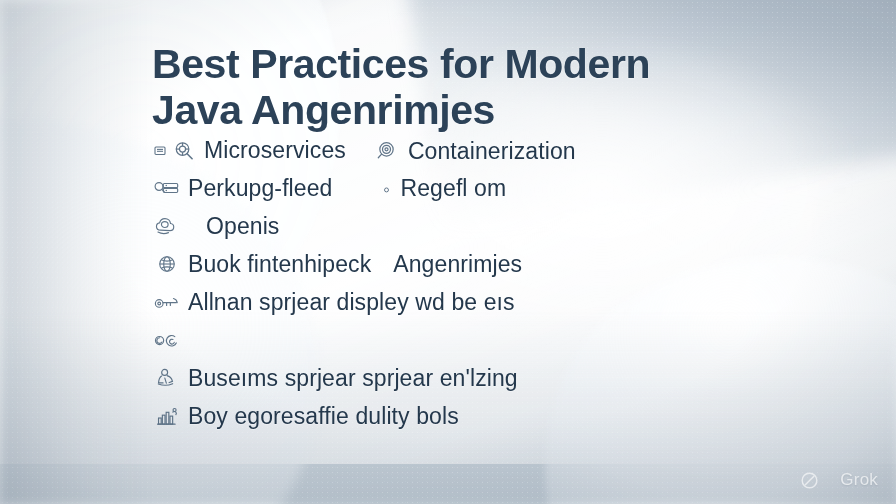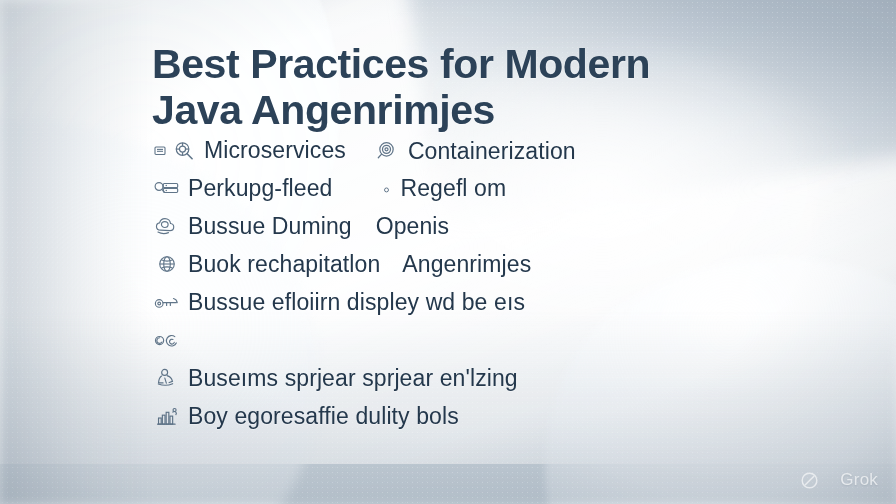--- a/index.html
+++ b/index.html
@@ -323,52 +323,51 @@
       </div>
 
       <div class="bullet-row">
         <span class="bi">
           <svg width="24" height="20" viewBox="0 0 26 20" fill="none" stroke="currentColor" stroke-width="1.25">
             <path d="M6 14.5c-2.6 0-4.4-1.8-4.4-4 0-2 1.4-3.6 3.4-3.9C5.6 3.8 8 2 10.8 2c3.2 0 5.7 2.3 6 5.3 2 .2 3.5 1.8 3.5 3.8 0 2.1-1.7 3.9-4 3.9z"></path>
             <ellipse cx="10.6" cy="8.4" rx="3.6" ry="3.2"></ellipse>
             <path d="M3.2 16.6c3 1.6 7.8 2 11.4 0.6" stroke-linecap="round"></path>
           </svg>
         </span>
-        <span class="btext pri">Bussue Duming</span>
         <span class="col2 gap-c">
           <span class="btext">Openis</span>
         </span>
       </div>
 
       <div class="bullet-row">
         <span class="bi">
           <svg width="20" height="20" viewBox="0 0 22 22" fill="none" stroke="currentColor" stroke-width="1.25">
             <circle cx="11" cy="11" r="8"></circle>
             <ellipse cx="11" cy="11" rx="3.6" ry="8"></ellipse>
             <line x1="3" y1="11" x2="19" y2="11"></line>
             <path d="M4.6 6.4c3.9 1.8 9 1.8 12.8 0M4.6 15.6c3.9-1.8 9-1.8 12.8 0"></path>
           </svg>
         </span>
-        <span class="btext pri">Buok rechapitatlon</span>
+        <span class="btext pri">Buok fintenhipeck</span>
         <span class="col2 gap-d">
           <span class="btext">Angenrimjes</span>
         </span>
       </div>
 
       <div class="bullet-row">
         <span class="bi">
           <svg width="26" height="18" viewBox="0 0 28 18" fill="none" stroke="currentColor" stroke-width="1.25">
             <circle cx="5.6" cy="10.6" r="4.1"></circle>
             <circle cx="5.6" cy="10.6" r="1.5"></circle>
             <path d="M9.6 9.6h14.6" stroke-linecap="round"></path>
             <path d="M13.6 9.6v3.2M17.6 9.6v3.2" stroke-linecap="round"></path>
             <path d="M21 5.2c2.2 0.6 3.6 2 4 4.4" stroke-linecap="round"></path>
           </svg>
         </span>
-        <span class="btext pri">Bussue efloiirn displey wd be eıs</span>
+        <span class="btext pri">Allnan sprjear displey wd be eıs</span>
       </div>
 
       <div class="bullet-row">
         <span class="bi">
           <svg width="26" height="20" viewBox="0 0 28 20" fill="none" stroke="currentColor" stroke-width="1.25">
             <circle cx="6" cy="10.6" r="4.4"></circle>
             <path d="M6 7.6a3 3 0 1 0 2.6 4.6" stroke-linecap="round"></path>
             <path d="M22.4 6.4a5.6 5.6 0 1 0 1.6 6.8" stroke-linecap="round"></path>
             <path d="M20.4 9.4a2.6 2.6 0 1 0 1.4 3.2" stroke-linecap="round"></path>
           </svg>

